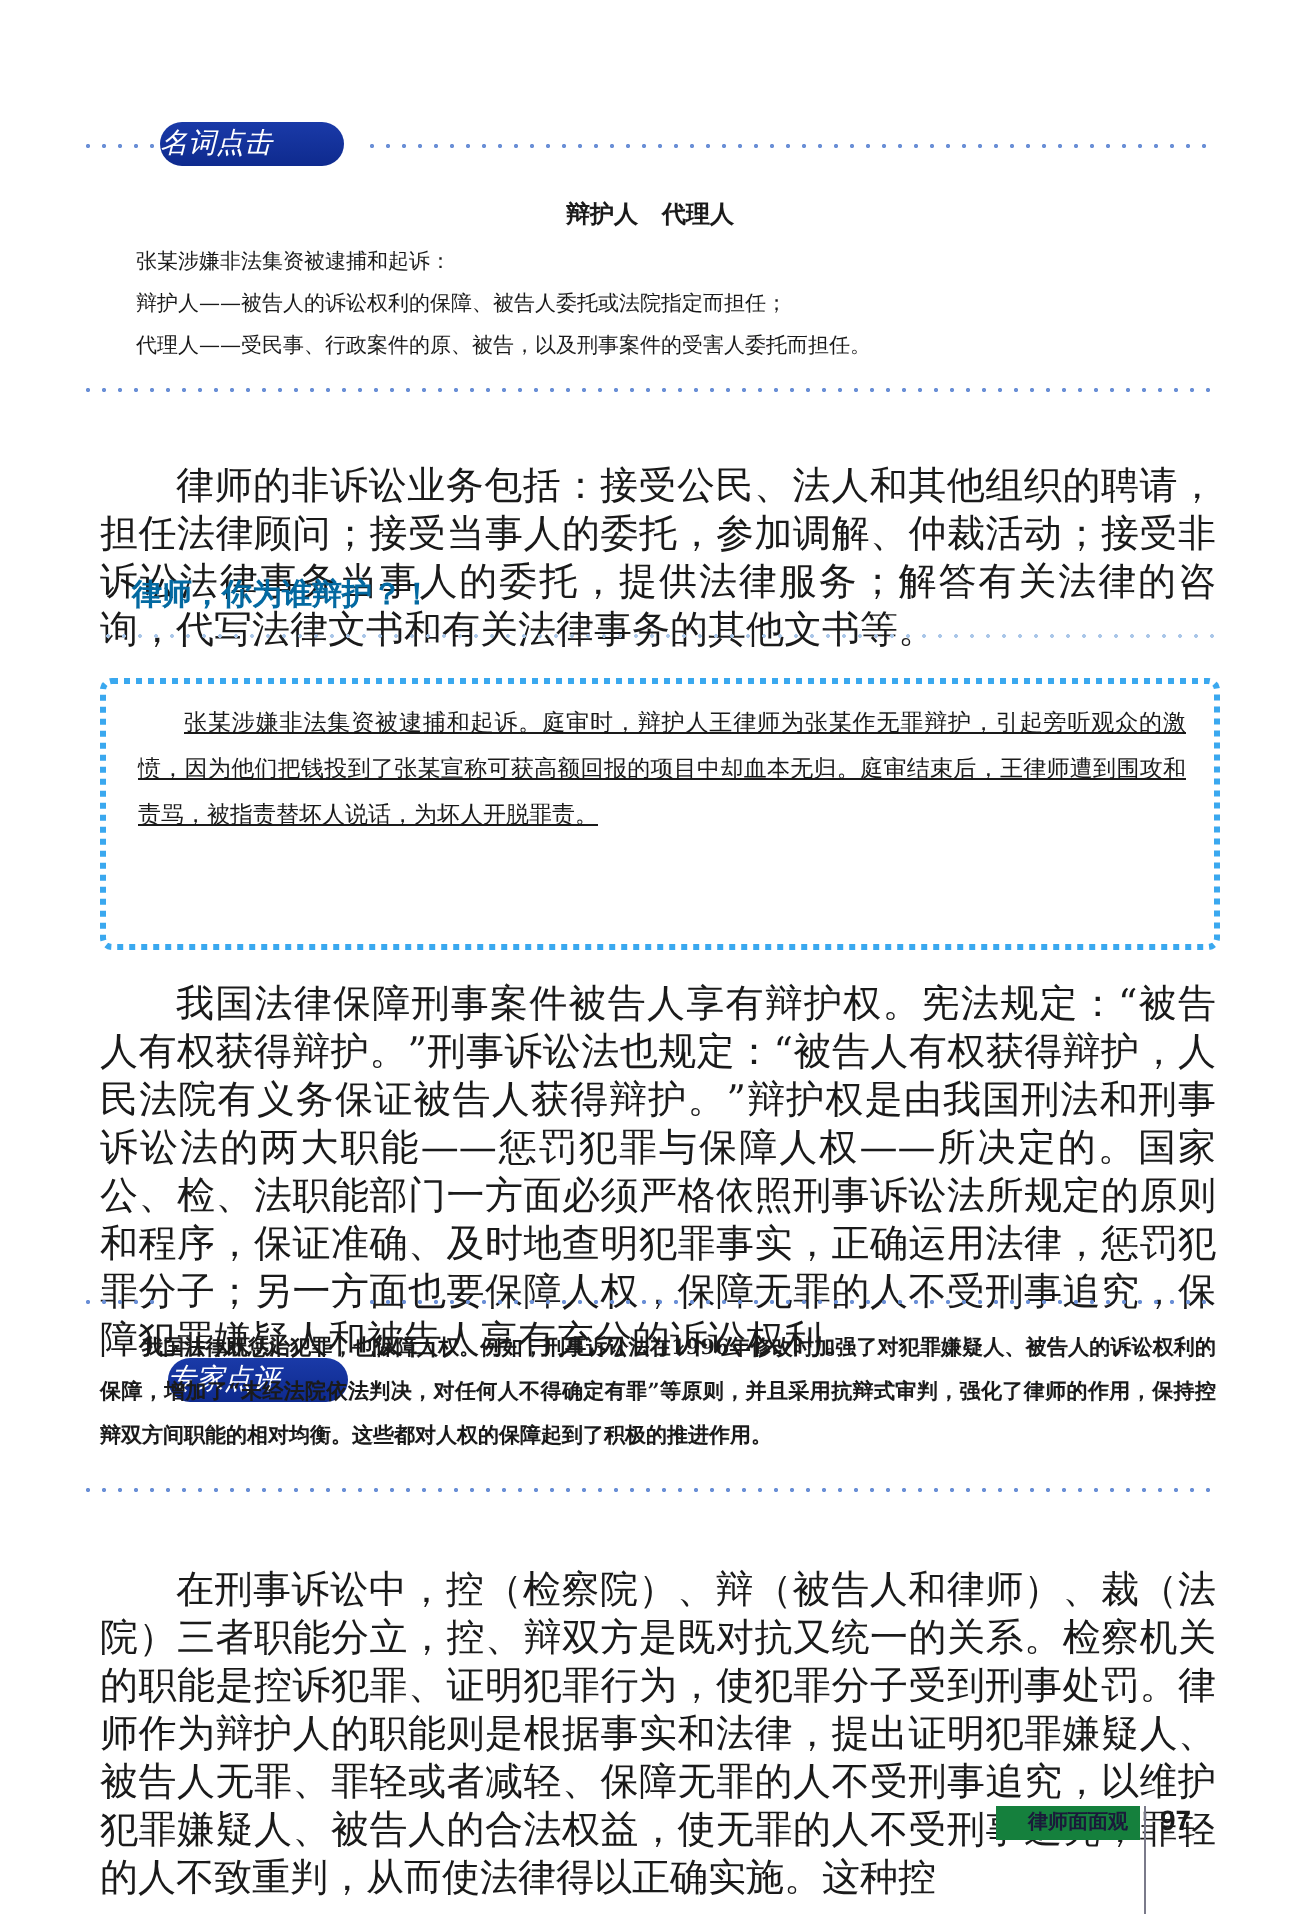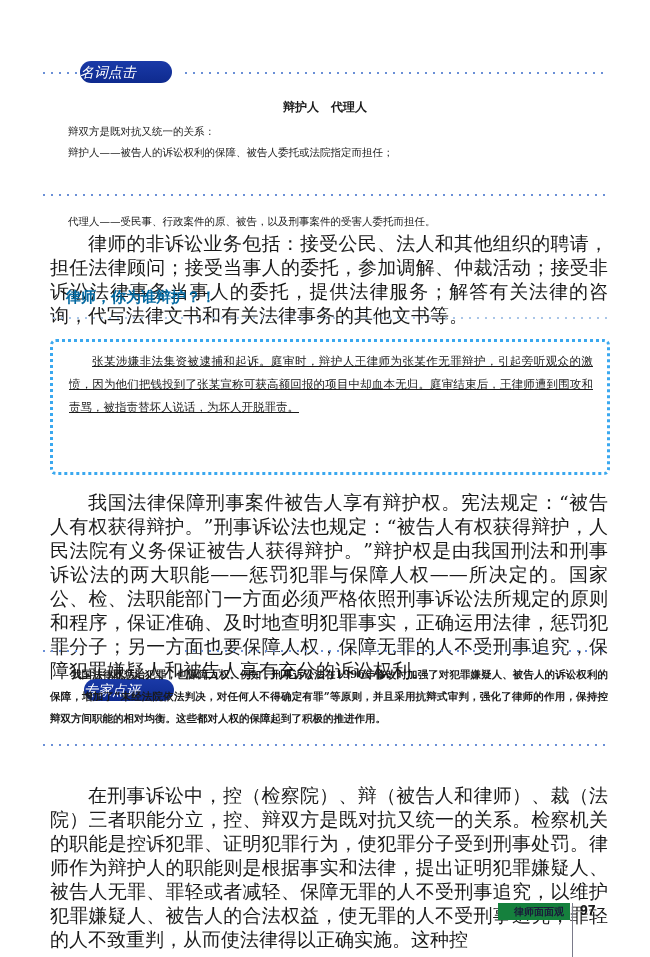--- a/index.html
+++ b/index.html
@@ -43,23 +43,23 @@
   p { margin:0; }
 </style>
 </head>
 <body>
 
 <div class="dots" style="left:40px; top:72px; width:40px;"></div>
 <div class="pill" style="left:80px; top:61px; width:92px;">名词点击</div>
 <div class="dots" style="left:182px; top:72px; width:426px;"></div>
 
 <div class="abs term-title" style="left:0; width:650px; text-align:center; top:99px;">辩护人　代理人</div>
-<div class="abs small" style="left:68px; top:121px; width:540px;">辩双方是既对抗又统一的关系：</div>
+<div class="abs small" style="left:68px; top:121px; width:540px;">张某涉嫌非法集资被逮捕和起诉：</div>
 <div class="abs small" style="left:68px; top:142px; width:540px;">辩护人——被告人的诉讼权利的保障、被告人委托或法院指定而担任；</div>
-<div class="abs small" style="left:68px; top:163px; width:540px;margin-top:48px;">代理人——受民事、行政案件的原、被告，以及刑事案件的受害人委托而担任。</div>
+<div class="abs small" style="left:68px; top:163px; width:540px;">代理人——受民事、行政案件的原、被告，以及刑事案件的受害人委托而担任。</div>
 <div class="dots" style="left:40px; top:194px; width:568px;"></div>
 
 <div class="abs body-text" style="left:50px; top:209px; width:558px;">
   <p style="text-indent:2em;">律师的非诉讼业务包括：接受公民、法人和其他组织的聘请，担任法律顾问；接受当事人的委托，参加调解、仲裁活动；接受非诉讼法律事务当事人的委托，提供法律服务；解答有关法律的咨询，代写法律文书和有关法律事务的其他文书等。</p>
 </div>
 
 <div class="abs heading" style="left:66px; top:288px;">律师，你为谁辩护？！</div>
 <div class="dots light" style="left:50px; top:317px; width:558px;"></div>
 
 <div class="case-box" style="left:50px; top:339px; width:554px; height:130px;">

